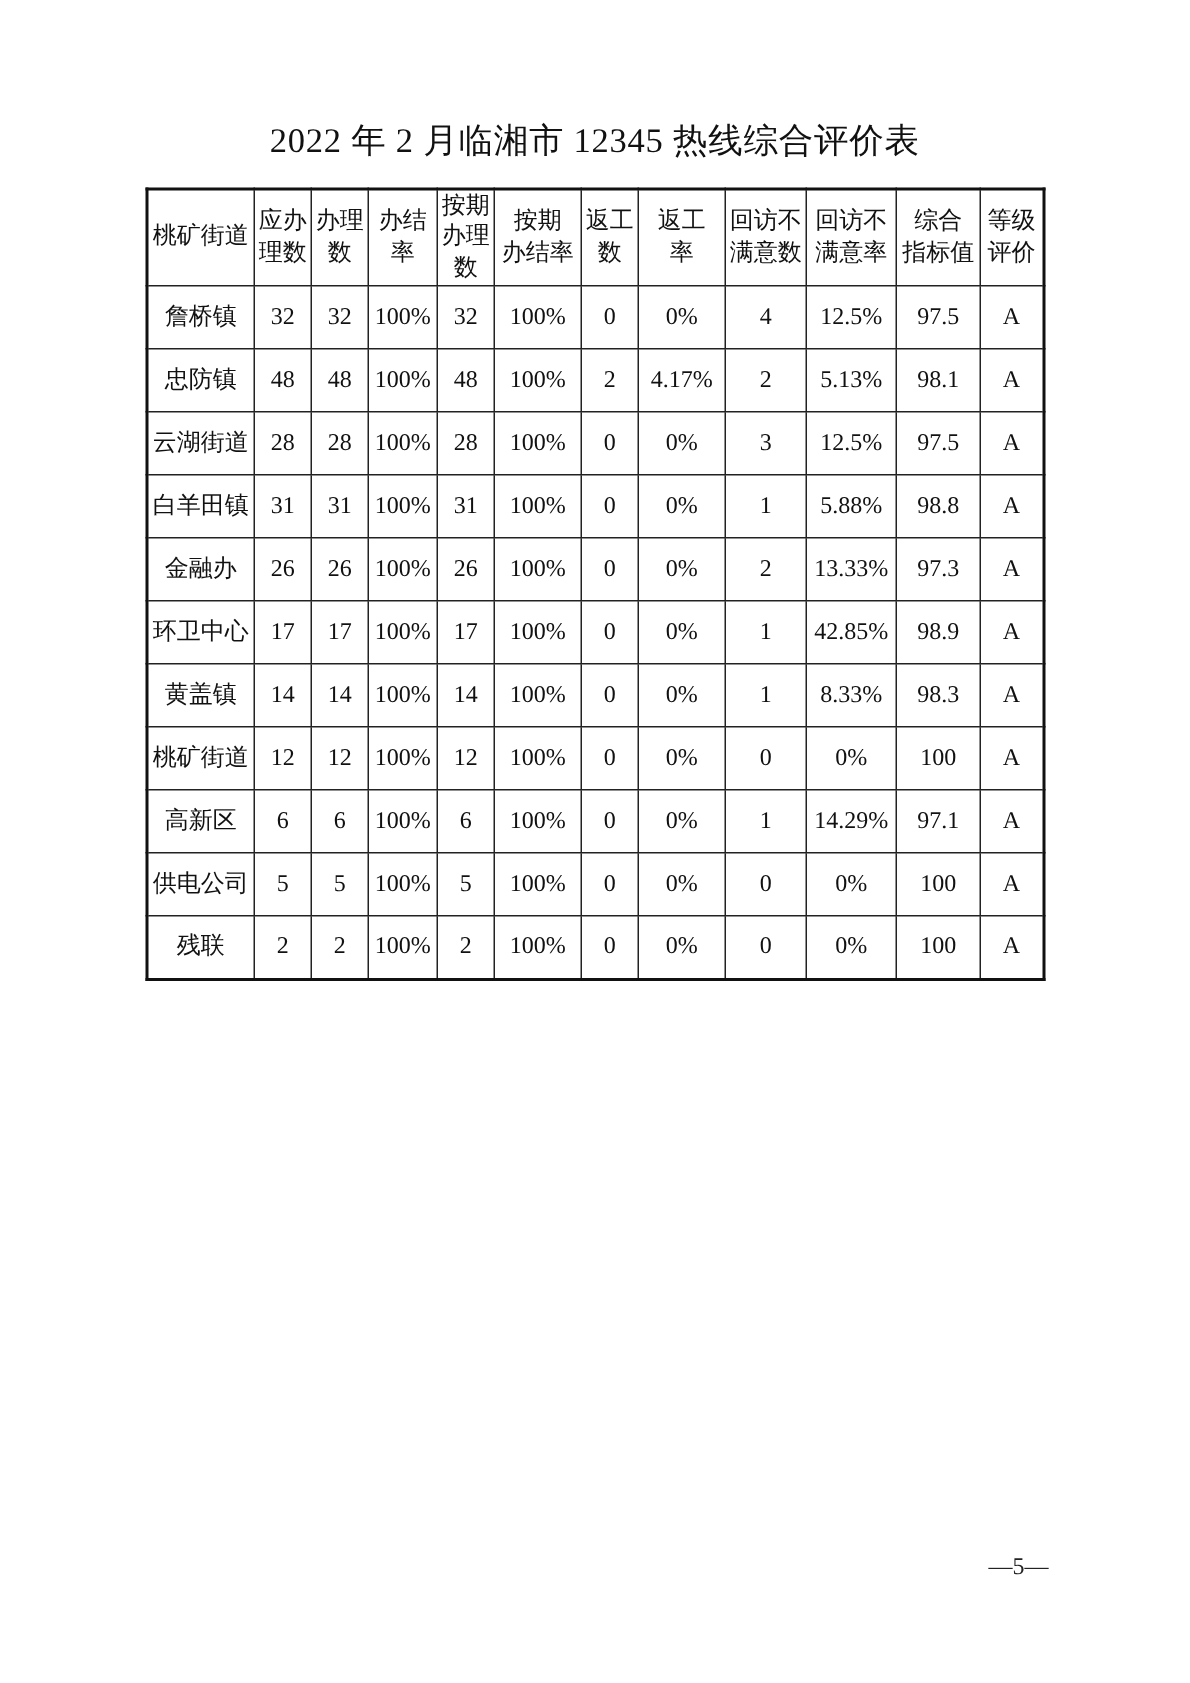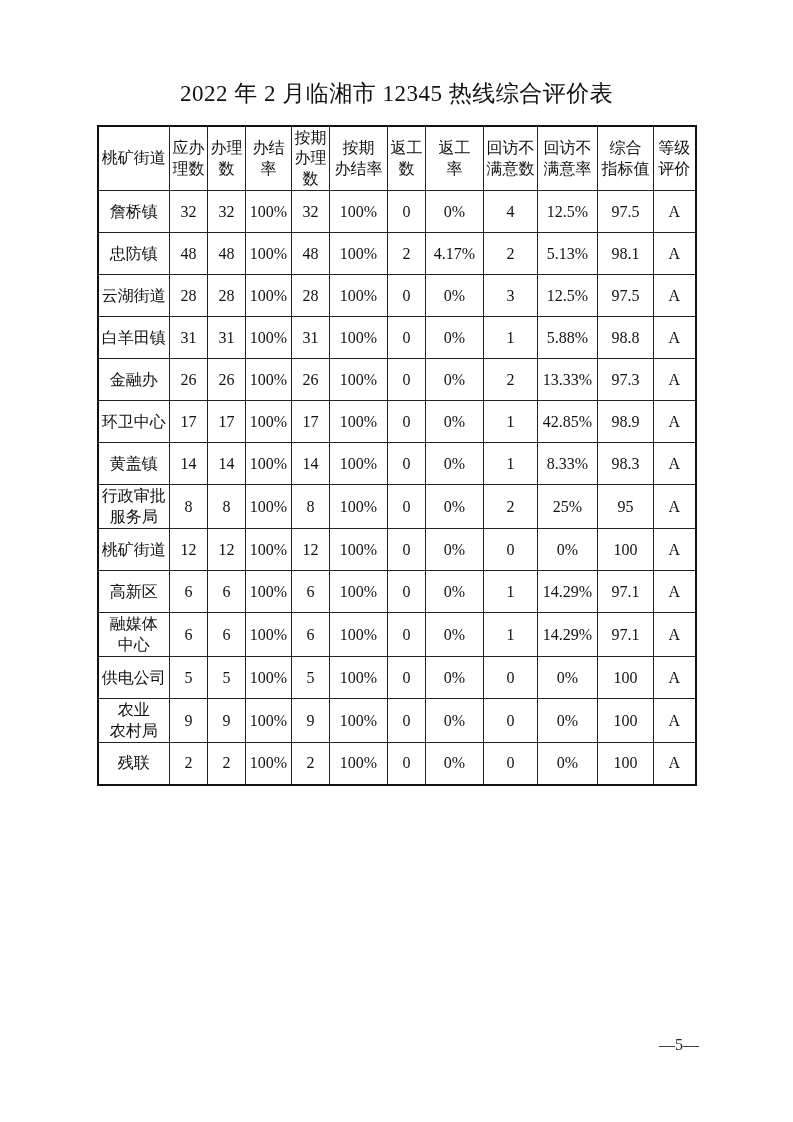--- a/index.html
+++ b/index.html
@@ -201,35 +201,20 @@
           <td>14</td>
           <td>100%</td>
           <td>0</td>
           <td>0%</td>
           <td>1</td>
           <td>8.33%</td>
           <td>98.3</td>
           <td>A</td>
         </tr>
         <tr>
-          <td>行政审批
-服务局</td>
-          <td>8</td>
-          <td>8</td>
-          <td>100%</td>
-          <td>8</td>
-          <td>100%</td>
-          <td>0</td>
-          <td>0%</td>
-          <td>2</td>
-          <td>25%</td>
-          <td>95</td>
-          <td>A</td>
-        </tr>
-        <tr>
           <td>桃矿街道</td>
           <td>12</td>
           <td>12</td>
           <td>100%</td>
           <td>12</td>
           <td>100%</td>
           <td>0</td>
           <td>0%</td>
           <td>0</td>
           <td>0%</td>
@@ -244,64 +229,34 @@
           <td>6</td>
           <td>100%</td>
           <td>0</td>
           <td>0%</td>
           <td>1</td>
           <td>14.29%</td>
           <td>97.1</td>
           <td>A</td>
         </tr>
         <tr>
-          <td>融媒体
-中心</td>
-          <td>6</td>
-          <td>6</td>
-          <td>100%</td>
-          <td>6</td>
-          <td>100%</td>
-          <td>0</td>
-          <td>0%</td>
-          <td>1</td>
-          <td>14.29%</td>
-          <td>97.1</td>
-          <td>A</td>
-        </tr>
-        <tr>
           <td>供电公司</td>
           <td>5</td>
           <td>5</td>
           <td>100%</td>
           <td>5</td>
           <td>100%</td>
           <td>0</td>
           <td>0%</td>
           <td>0</td>
           <td>0%</td>
           <td>100</td>
           <td>A</td>
         </tr>
         <tr>
-          <td>农业
-农村局</td>
-          <td>9</td>
-          <td>9</td>
-          <td>100%</td>
-          <td>9</td>
-          <td>100%</td>
-          <td>0</td>
-          <td>0%</td>
-          <td>0</td>
-          <td>0%</td>
-          <td>100</td>
-          <td>A</td>
-        </tr>
-        <tr>
           <td>残联</td>
           <td>2</td>
           <td>2</td>
           <td>100%</td>
           <td>2</td>
           <td>100%</td>
           <td>0</td>
           <td>0%</td>
           <td>0</td>
           <td>0%</td>

